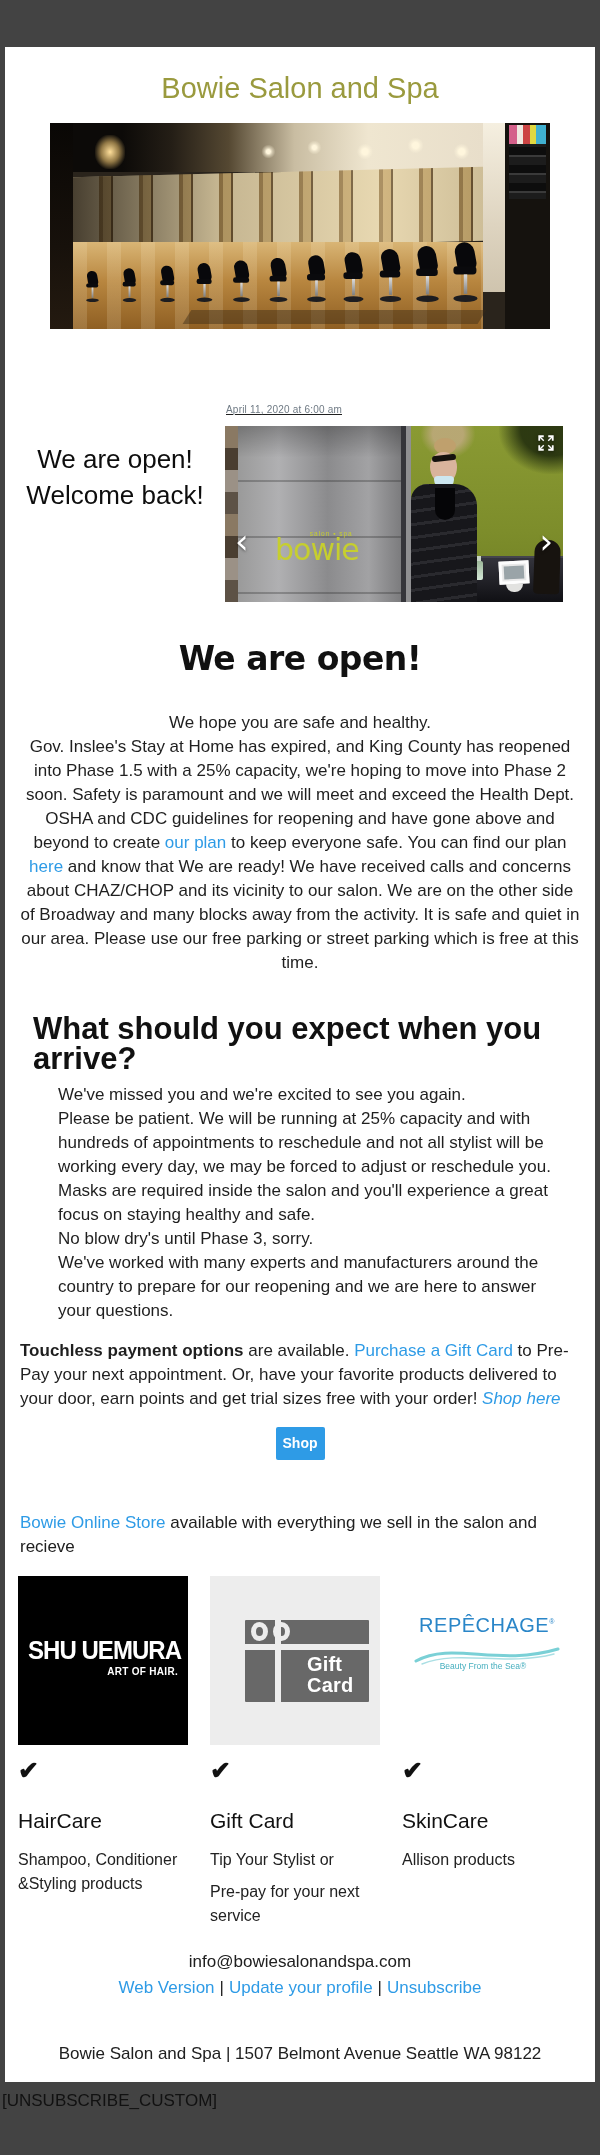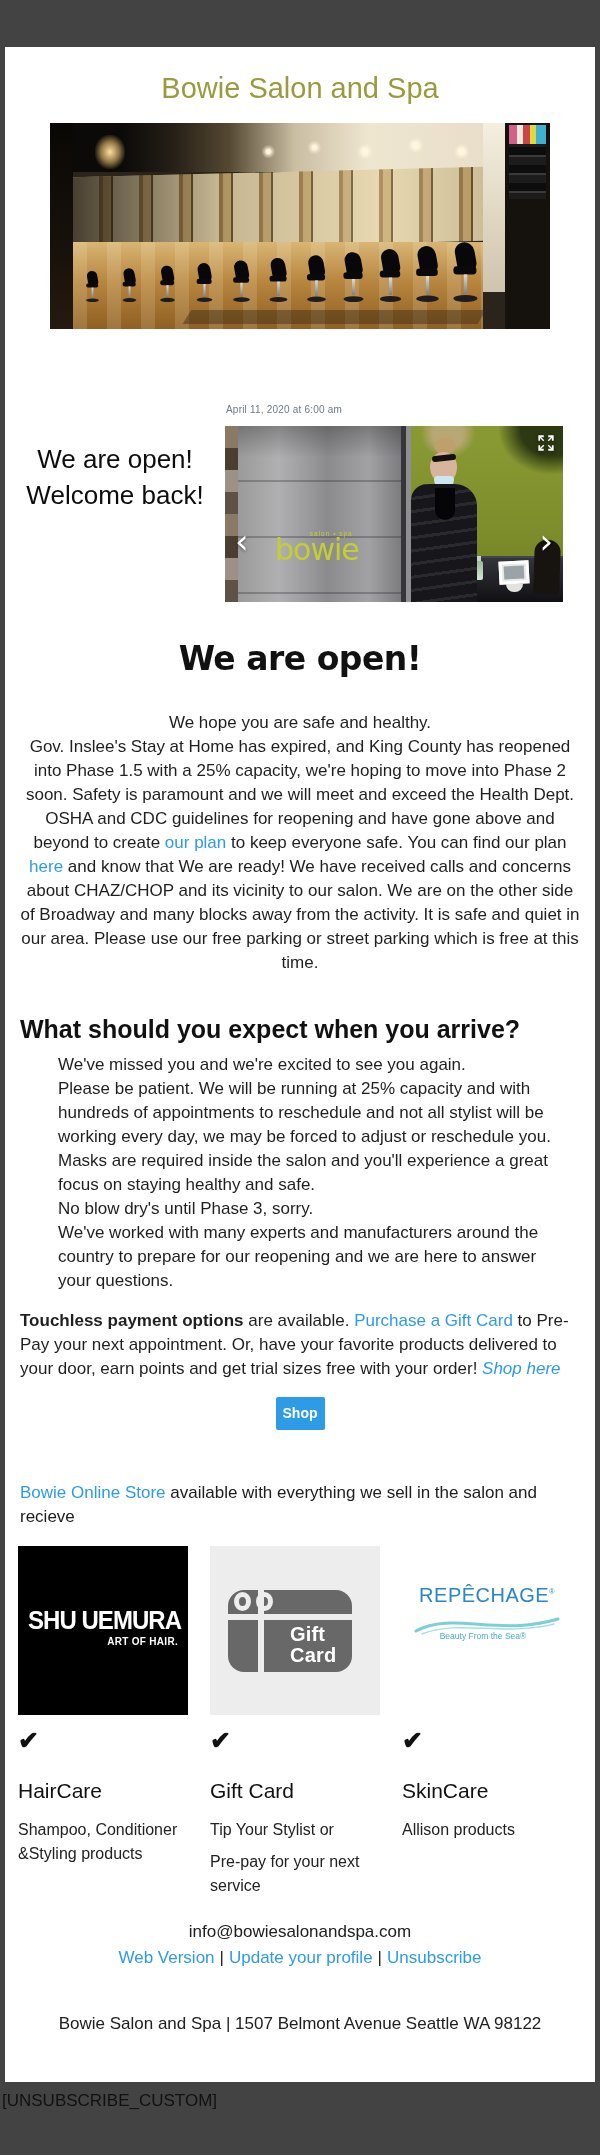--- a/index.html
+++ b/index.html
@@ -52,21 +52,21 @@
   .chair:nth-child(1){transform:scale(.60);} .chair:nth-child(2){transform:scale(.65);}
   .chair:nth-child(3){transform:scale(.70);} .chair:nth-child(4){transform:scale(.75);}
   .chair:nth-child(5){transform:scale(.80);} .chair:nth-child(6){transform:scale(.85);}
   .chair:nth-child(7){transform:scale(.90);} .chair:nth-child(8){transform:scale(.96);}
   .chair:nth-child(9){transform:scale(1.02);} .chair:nth-child(10){transform:scale(1.08);}
   .chair:nth-child(11){transform:scale(1.15);}
 
   
   .car-row { display:flex; margin-top:74px; }
   .car-left { width:220px; padding-top:38px; text-align:center; font-size:26px; line-height:36px; color:#0d0d0d; }
-  .car-right { width:338px; }
+  .car-right { width:338px;text-decoration:underline; }
   .car-date { font-size:10px; line-height:13px; color:#6f7a84; margin:0 0 10px 1px; letter-spacing:.2px; }
   .car-img { position:relative; width:338px; height:176px; overflow:hidden; background:#8f8f91; }
   .c-strip { position:absolute; left:0; top:0; bottom:0; width:13px;
     background:repeating-linear-gradient(180deg,#8a7963 0 22px,#4a3e31 22px 44px,#9b9186 44px 66px,#5d5246 66px 88px); }
   .c-door { position:absolute; left:13px; top:0; bottom:0; width:168px; border-right:5px solid #35353a;
     background:linear-gradient(90deg,#9a9a9a,#b0b0b2 25%,#8b8b8d 55%,#a2a2a4 80%,#7c7c7e); }
   .c-door:after { content:""; position:absolute; inset:0;
     background:repeating-linear-gradient(180deg, transparent 0 54px, rgba(40,40,40,.3) 54px 56px),
                linear-gradient(180deg, rgba(0,0,0,.25), transparent 18%); }
   .c-logo { position:absolute; left:50px; top:104px; text-align:right; z-index:3; color:#c6ce2f; }
@@ -104,39 +104,39 @@
   .c-prev { left:10px; } .c-next { right:10px; }
   .c-expand { position:absolute; top:8px; right:8px; width:18px; height:18px; z-index:5; cursor:pointer;
     filter:drop-shadow(0 1px 2px rgba(0,0,0,.5)); }
 
   
   .h2 { margin-top:38px; text-align:center; font-family:"DejaVu Sans",sans-serif; font-weight:700;
     font-size:33px; line-height:38px; letter-spacing:-.5px; color:#111; }
   .intro { margin:33px auto 0; width:562px; text-align:center; font-size:17px; line-height:24px; color:#1f1f1f; }
   a.lnk { color:#2e9be6; text-decoration:none; }
   a.lnk.it { font-style:italic; }
-  .h3 { margin:39px 0 0 15px; font-size:25px; line-height:30px; font-weight:700; color:#111; }
+  .h3 { margin:39px 0 0 28px; font-size:31px; line-height:30px; font-weight:700; color:#111; }
   .expect { margin:9px 25px 0 53px; font-size:17px; line-height:24px; color:#1f1f1f; }
   .expect p { margin:0; }
   .touchless { margin:16px 15px 0 15px; font-size:17px; line-height:24px; color:#1f1f1f; }
   .shop-wrap { text-align:center; margin-top:16px; }
   .shop-btn { display:inline-block; width:49px; height:33px; background:#2e9be6; color:#fff; border:none;
     border-radius:2px; font-family:"Liberation Sans",sans-serif; font-size:14px; font-weight:700; line-height:33px; cursor:pointer; }
   .store-line { margin:51px 15px 0; font-size:17px; line-height:24px; }
   .h4 { margin:2px 0 0 15px; font-size:26px; line-height:32px; font-weight:400; color:#111; }
 
   
   .products { display:flex; margin:17px 0 0 13px; }
   .prod-col { width:170px; margin-right:22px; text-align:left; }
   .tile { width:170px; height:169px; overflow:hidden; position:relative; }
   .shu-tile { background:#000; color:#fff; padding:60px 10px 0; }
   .shu-brand { font-size:25px; font-weight:700; letter-spacing:-1px; white-space:nowrap; transform:scaleX(.96); transform-origin:left center; }
   .shu-sub { font-size:10px; font-weight:700; text-align:right; letter-spacing:.3px; margin-top:1px; }
   .gift-tile { background:#ededed; }
-  .gc-card { position:absolute; left:18px; top:44px; width:124px; height:82px; background:#686868; border-radius:16px; }
+  .gc-card { position:absolute; left:35px; top:44px; width:124px; height:82px; background:#686868; border-radius:1px; }
   .gc-v { position:absolute; left:30px; top:0; width:6px; height:100%; background:#ededed; }
   .gc-h { position:absolute; left:0; top:24px; width:100%; height:6px; background:#ededed; }
   .gc-bow { position:absolute; width:17px; height:19px; border:5px solid #ededed; border-radius:50%; top:2px; background:transparent; }
   .gc-bow.b1 { left:6px; } .gc-bow.b2 { left:28px; }
   .gc-text { position:absolute; left:62px; top:34px; color:#fff; font-weight:700; font-size:20px; line-height:21px; letter-spacing:.2px; }
   .rep-tile { background:#fff; text-align:center; padding-top:38px; }
   .rep-name { font-size:20px; color:#2a86c8; letter-spacing:.5px; white-space:nowrap; }
   .rep-name sup { font-size:7px; }
   .rep-wave { display:block; margin:2px auto 0; }
   .rep-tag { font-size:8.5px; color:#45aebe; padding-right:8px; margin-top:-6px; }

